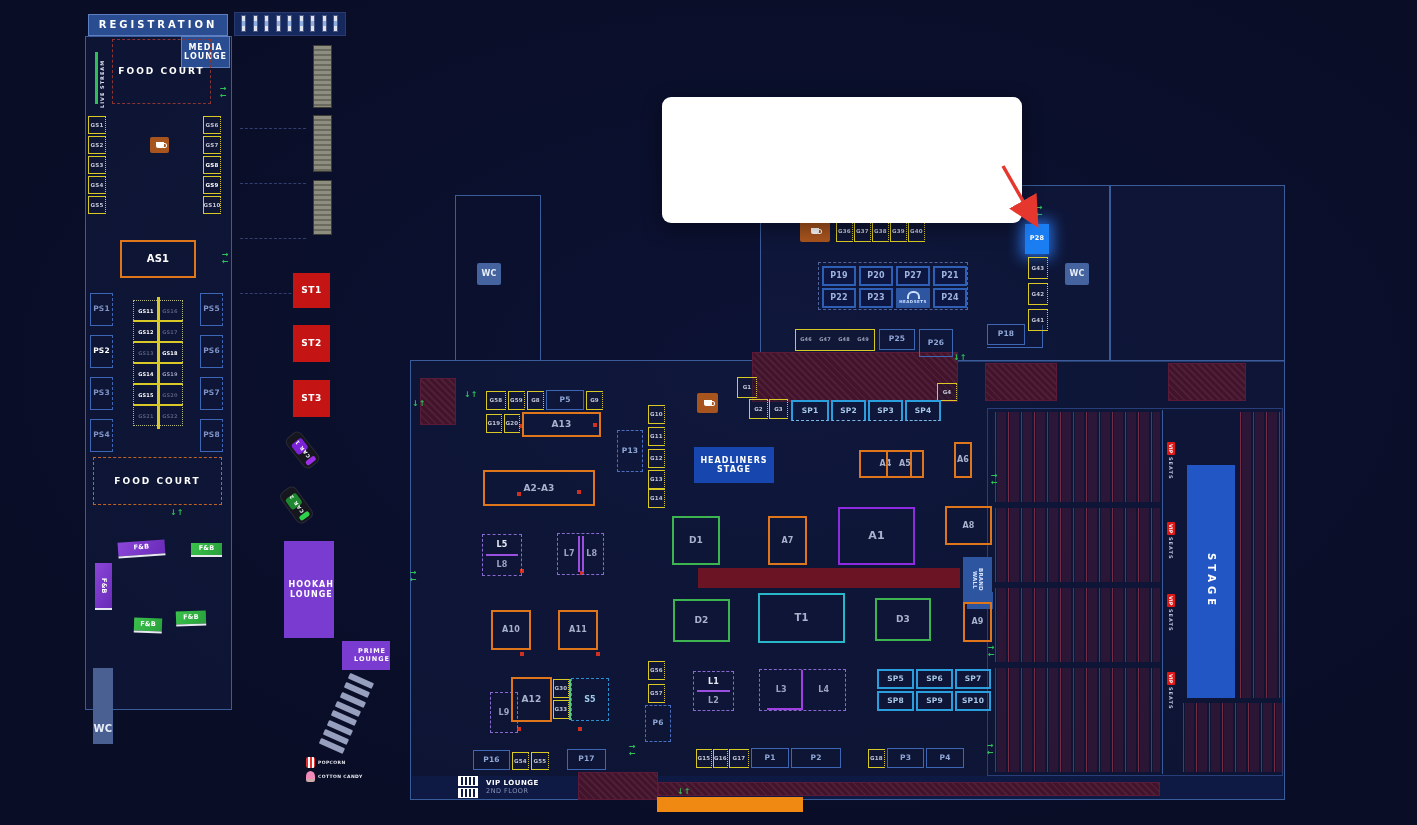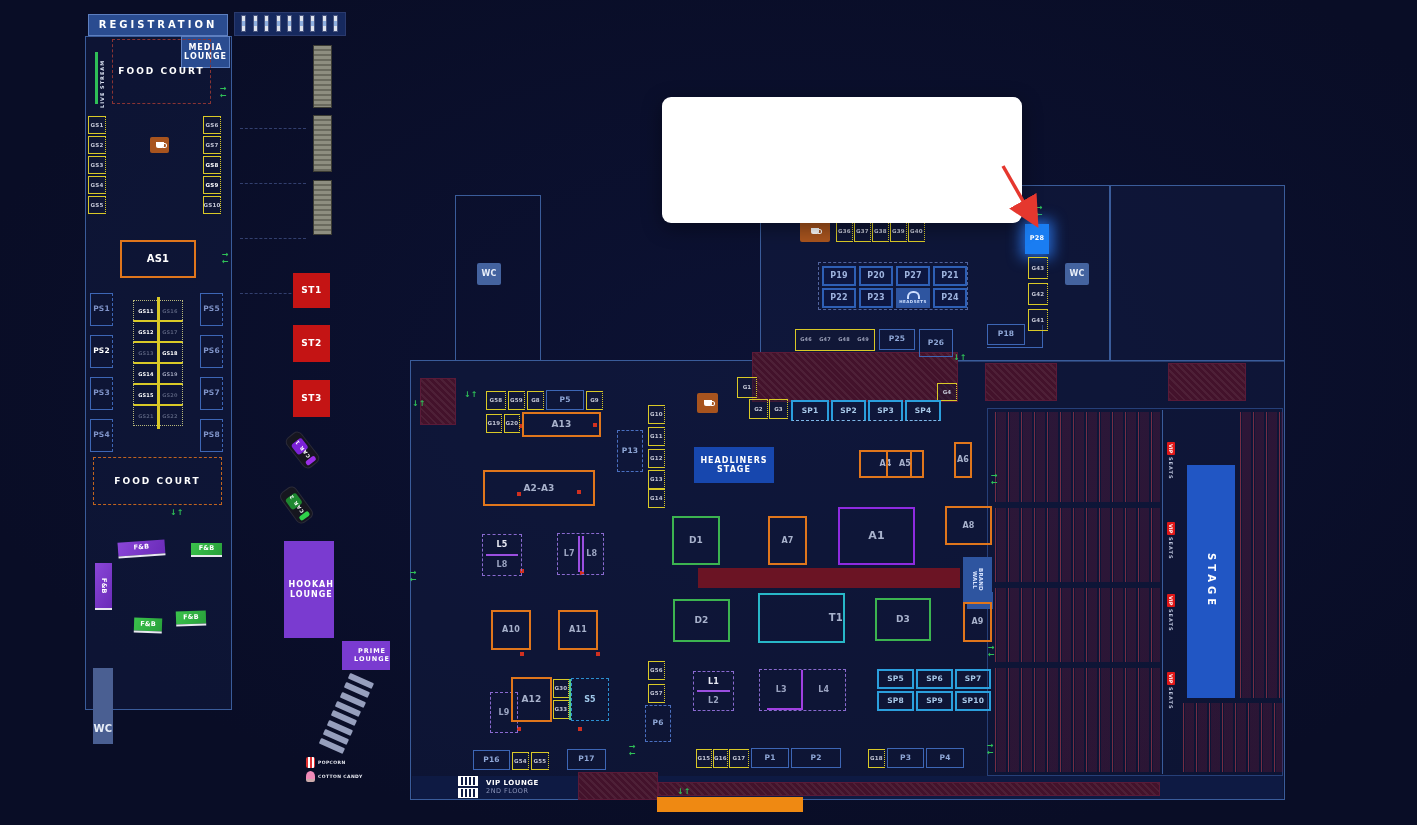--- a/index.html
+++ b/index.html
@@ -333,21 +333,21 @@
       <div class="b t-o" style="left: 886px; top: 450px; width: 38px; height: 28px;"><span>A5</span></div>
       <div class="b t-o" style="left: 954px; top: 442px; width: 18px; height: 36px;"><span>A6</span></div>
       <div class="b t-o" style="left: 483px; top: 470px; width: 112px; height: 36px; font-size: 9px;"><span>A2-A3</span></div>
       <div class="b t-sh" style="left: 482px; top: 534px; width: 40px; height: 42px;"><span class="s1">L5</span><span class="s2">L8</span></div>
       <div class="b t-sv" style="left: 557px; top: 533px; width: 47px; height: 42px;"><span class="s1">L7</span><span class="s2">L8</span></div>
       <div class="b t-g" style="left: 672px; top: 516px; width: 48px; height: 49px;"><span>D1</span></div>
       <div class="b t-o" style="left: 768px; top: 516px; width: 39px; height: 49px;"><span>A7</span></div>
       <div class="b t-pu" style="left: 838px; top: 507px; width: 77px; height: 58px; font-size: 11px;"><span>A1</span></div>
       <div class="b t-o" style="left: 945px; top: 506px; width: 47px; height: 39px;"><span>A8</span></div>
       <div class="b t-g" style="left: 673px; top: 599px; width: 57px; height: 43px;"><span>D2</span></div>
-      <div class="b t-t" style="left: 758px; top: 593px; width: 87px; height: 50px; font-size: 10px; justify-content: flex-end;"><span>T1</span></div>
+      <div class="b t-t" style="left: 758px; top: 593px; width: 87px; height: 50px; font-size: 10px;"><span>T1</span></div>
       <div class="b t-g" style="left: 875px; top: 598px; width: 56px; height: 43px;"><span>D3</span></div>
       <div class="b t-o" style="left: 963px; top: 602px; width: 29px; height: 40px;"><span>A9</span></div>
       <div class="b t-o" style="left: 491px; top: 610px; width: 40px; height: 40px;"><span>A10</span></div>
       <div class="b t-o" style="left: 558px; top: 610px; width: 40px; height: 40px;"><span>A11</span></div>
       <div class="b t-ld" style="left: 490px; top: 692px; width: 28px; height: 41px;"><span>L9</span></div>
       <div class="b t-o" style="left: 511px; top: 677px; width: 41px; height: 45px; font-size: 9px;"><span>A12</span></div>
       <div class="b t-y" style="left: 553px; top: 679px; width: 16px; height: 19px;"><span>G30</span></div>
       <div class="b t-y" style="left: 553px; top: 700px; width: 16px; height: 19px;"><span>G33</span></div>
       <div class="b t-s5" style="left: 571px; top: 678px; width: 38px; height: 43px;"><span>S5</span></div>
       <div class="b t-y" style="left: 648px; top: 661px; width: 17px; height: 19px;"><span>G56</span></div>

